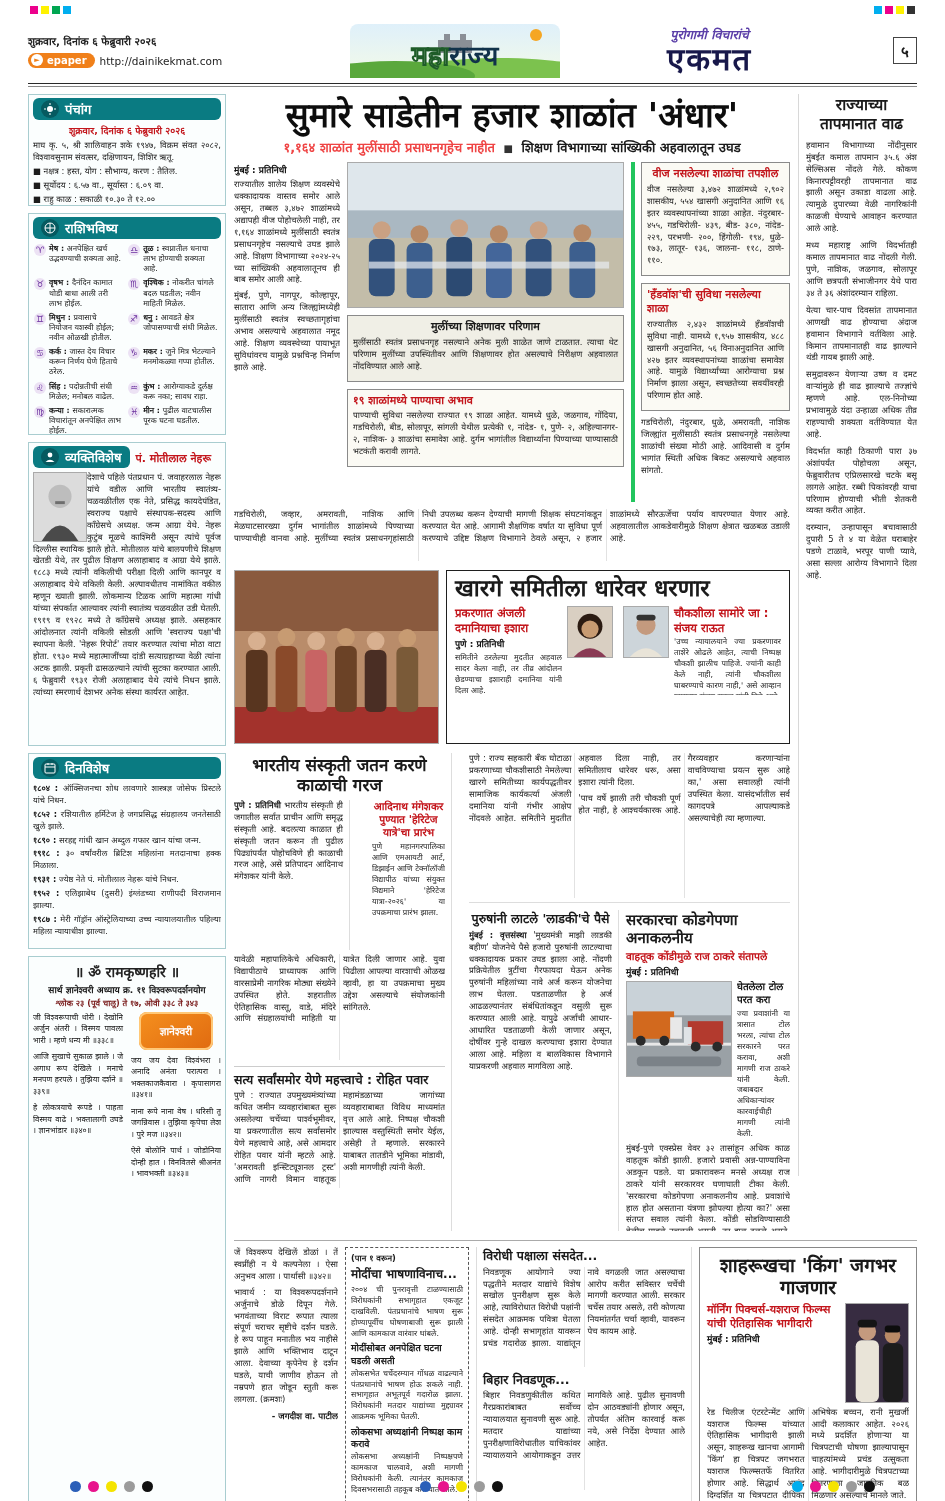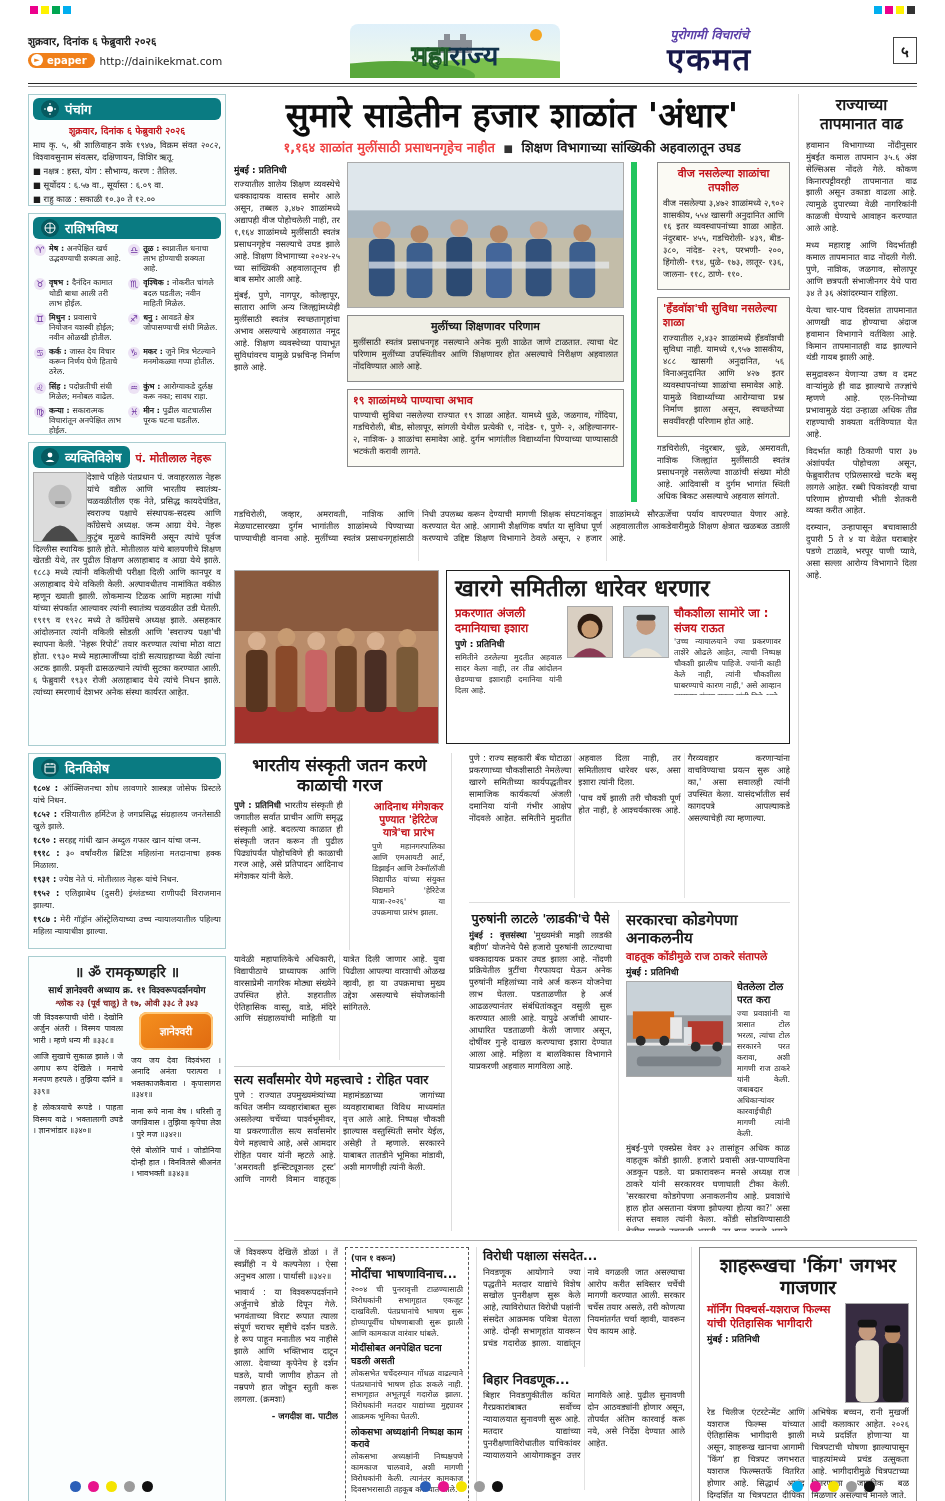--- a/index.html
+++ b/index.html
@@ -73,21 +73,21 @@
   .lead-sub .r{color:#ef4444}
   .lead-sub .sq{color:#333;font-size:10px;padding:0 4px}
   .byline{font-weight:bold;font-size:9px;margin:1px 0 3px;color:#111}
   .red{color:#c3161c}
   .center-t{text-align:center}
 
   .lead-cols{display:flex;gap:7px}
   .lc{overflow:hidden}
   .lc1{width:106px;flex:none;height:340px}
   .lc2{width:277px;flex:none;height:340px}
-  .lc3{flex:1;min-width:0;height:340px;border-left:6px solid #22c55e;padding-left:20px}
+  .lc3{flex:1;min-width:0;height:340px;border-left:4px solid #22c55e;padding-left:6px}
   .lc p{margin-bottom:4px}
   .photo{margin:0;overflow:hidden;background:#d8d8d8;border:1px solid #aaa}
   .photo svg{display:block;width:100%;height:100%}
   .lead-ph{width:100%;height:146px}
   .ibox{border:1px solid #8a8a8a;padding:4px 5px;margin-top:7px;background:#fbfaf4;overflow:hidden}
   .ibox-t{font-weight:bold;font-size:11px;line-height:1.25;margin-bottom:3px}
   .ibox.gray{background:#f0efe6}
   .lead-bottom{margin-top:7px;height:52px;overflow:hidden;column-count:3;column-gap:8px;column-rule:1px solid #e2e2e2}
 
   .row2{display:flex;gap:7px;margin-top:9px;height:174px}

